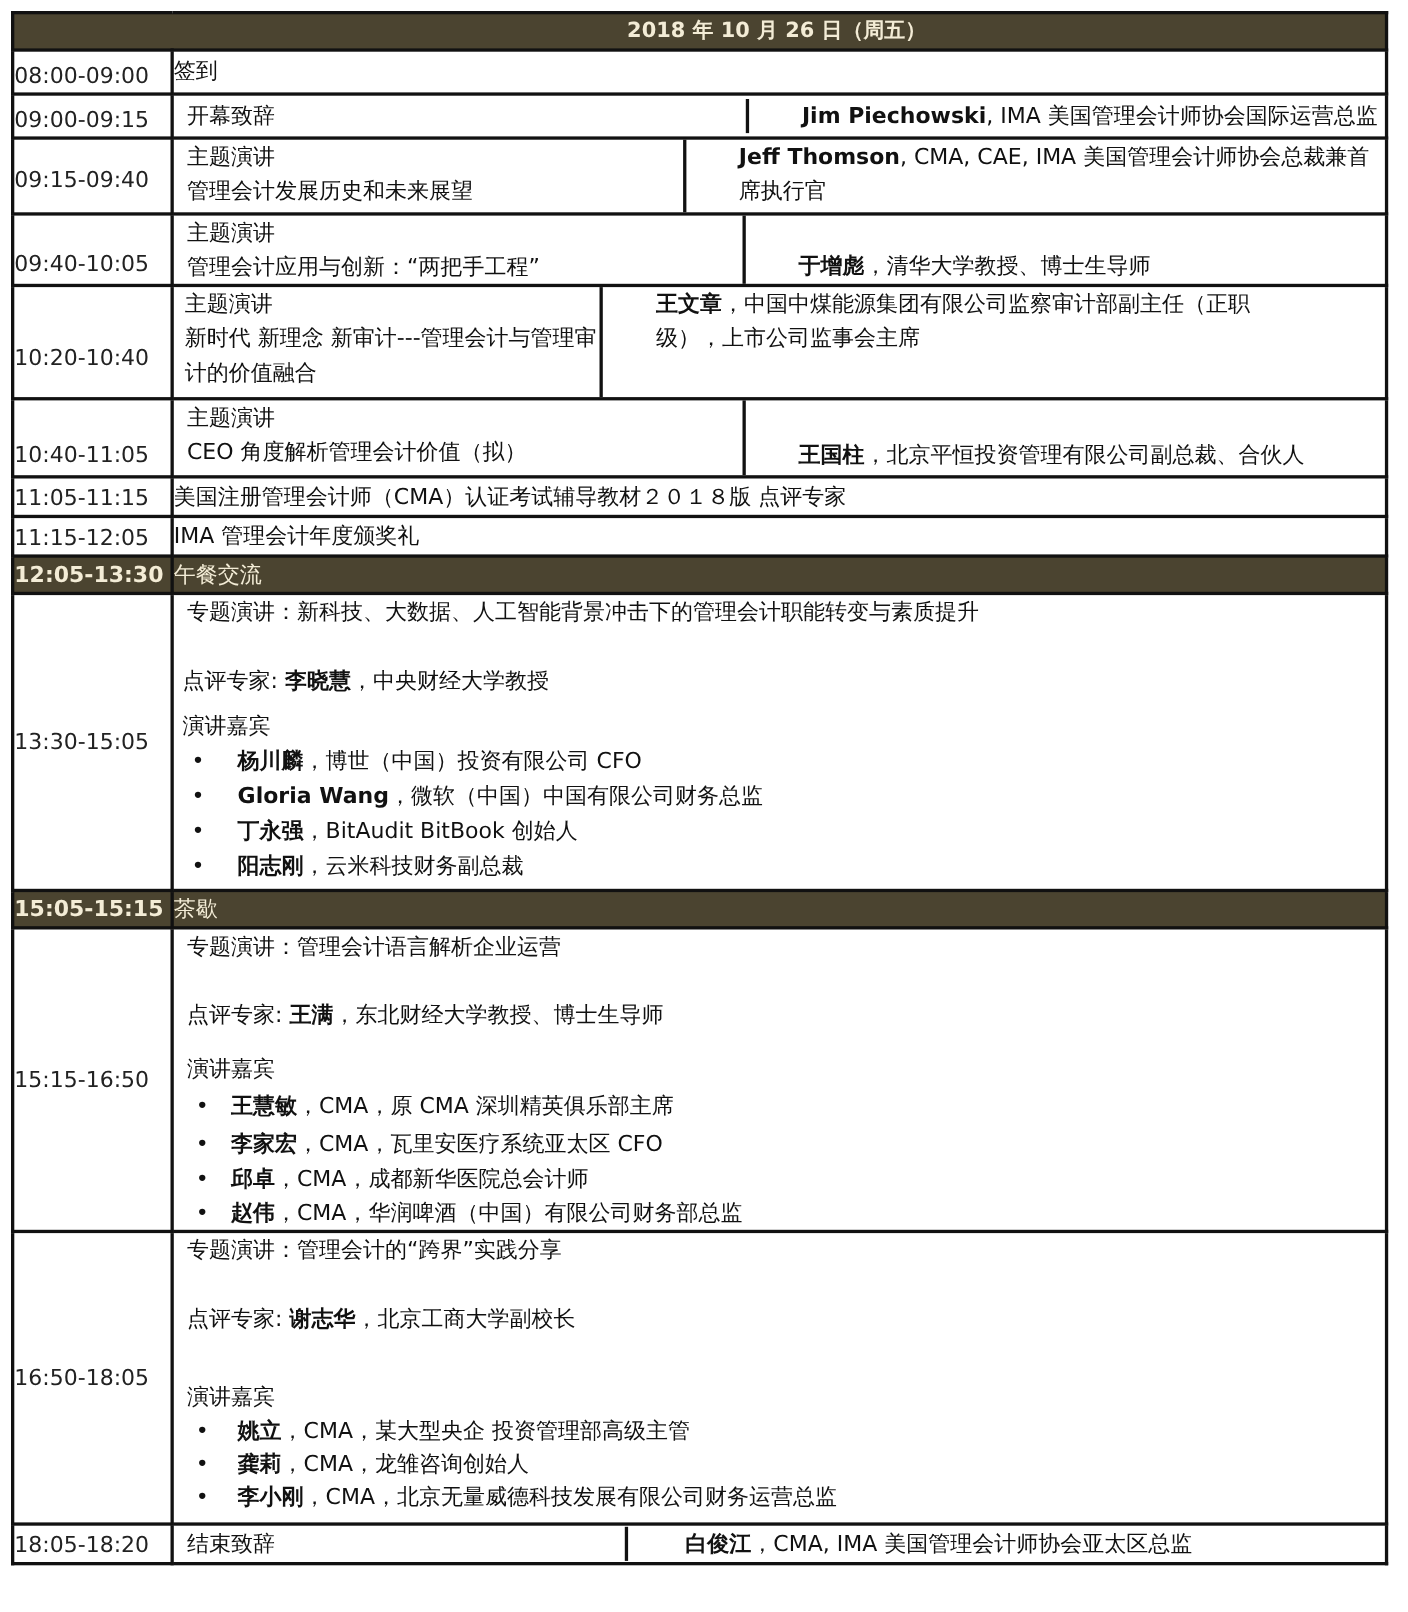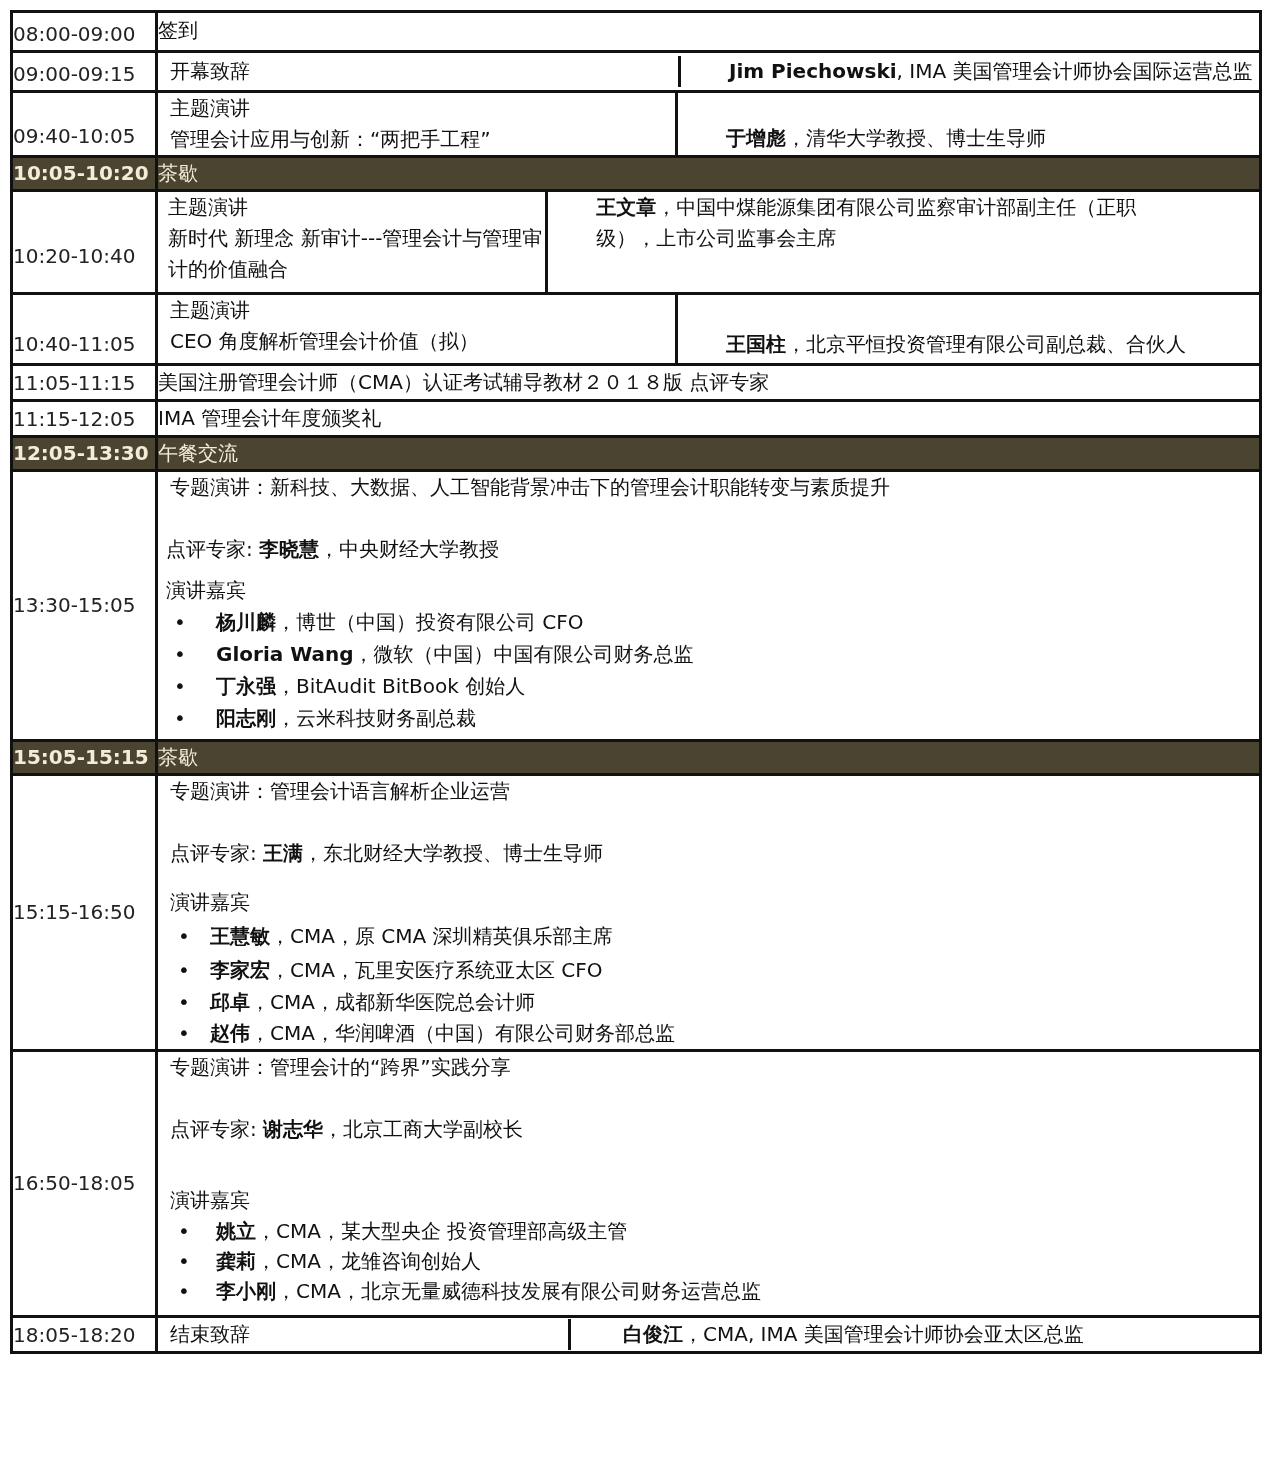--- a/index.html
+++ b/index.html
@@ -37,54 +37,65 @@
 </head>
 <body>
 
 <table class="sched">
   <colgroup>
       <col class="c-time">
       <col>
     </colgroup>
 
   <tbody>
+      <tr class="hdr title-row">
+    <td colspan="2">2018 年 10 月 26 日（周五）</td>
+  </tr>
 
   <tr style="height:38px">
     <td class="time">08:00-09:00</td>
     <td class="center" style="vertical-align:top;padding-top:2px">签到</td>
   </tr>
 
   <tr style="height:38px">
     <td class="time">09:00-09:15</td>
     <td>
       <div class="inner">
         <div class="left-part" style="width:508px"><span>开幕致辞</span></div>
         <div class="right-part"><b>Jim Piechowski</b><span>, IMA 美国管理会计师协会国际运营总监</span></div>
       </div>
     </td>
   </tr>
 
+  <tr style="height:68px">
+    <td class="time">09:15-09:40</td>
+    <td>
+      <div class="inner" style="height:66px">
+        <div class="left-part" style="width:508px">
+          <span class="line">主题演讲</span>
+          <span class="line">管理会计发展历史和未来展望</span>
+        </div>
+        <div class="right-part" style="padding-right:8px"><b>Jeff Thomson</b><span>, CMA, CAE, IMA 美国管理会计师协会总裁兼首席执行官</span></div>
+      </div>
+    </td>
+  </tr>
 
   <tr style="height:64px">
     <td class="time bot">09:40-10:05</td>
     <td>
       <div class="inner" style="height:62px">
         <div class="left-part" style="width:505px">
           <span class="line">主题演讲</span>
           <span class="line">管理会计应用与创新：“两把手工程”</span>
         </div>
         <div class="right-part" style="padding-top:30px"><b>于增彪</b><span>，清华大学教授、博士生导师</span></div>
       </div>
     </td>
   </tr>
 
-  <tr class="hdr" style="height:30px">
-    <td class="time">10:05-10:20</td>
-    <td class="center">茶歇</td>
-  </tr>
 
   <tr style="height:102px">
     <td class="time" style="padding-top:28px !important">10:20-10:40</td>
     <td style="vertical-align:top">
       <div class="inner" style="height:100px">
         <div class="left-part" style="width:505px;padding-left:10px">
           <span class="line">主题演讲</span>
           <span class="line">新时代 新理念 新审计---管理会计与管理审计的价值融合</span>
         </div>
         <div class="right-part" style="padding-right:80px"><b>王文章</b><span>，中国中煤能源集团有限公司监察审计部副主任（正职级），上市公司监事会主席</span></div>

